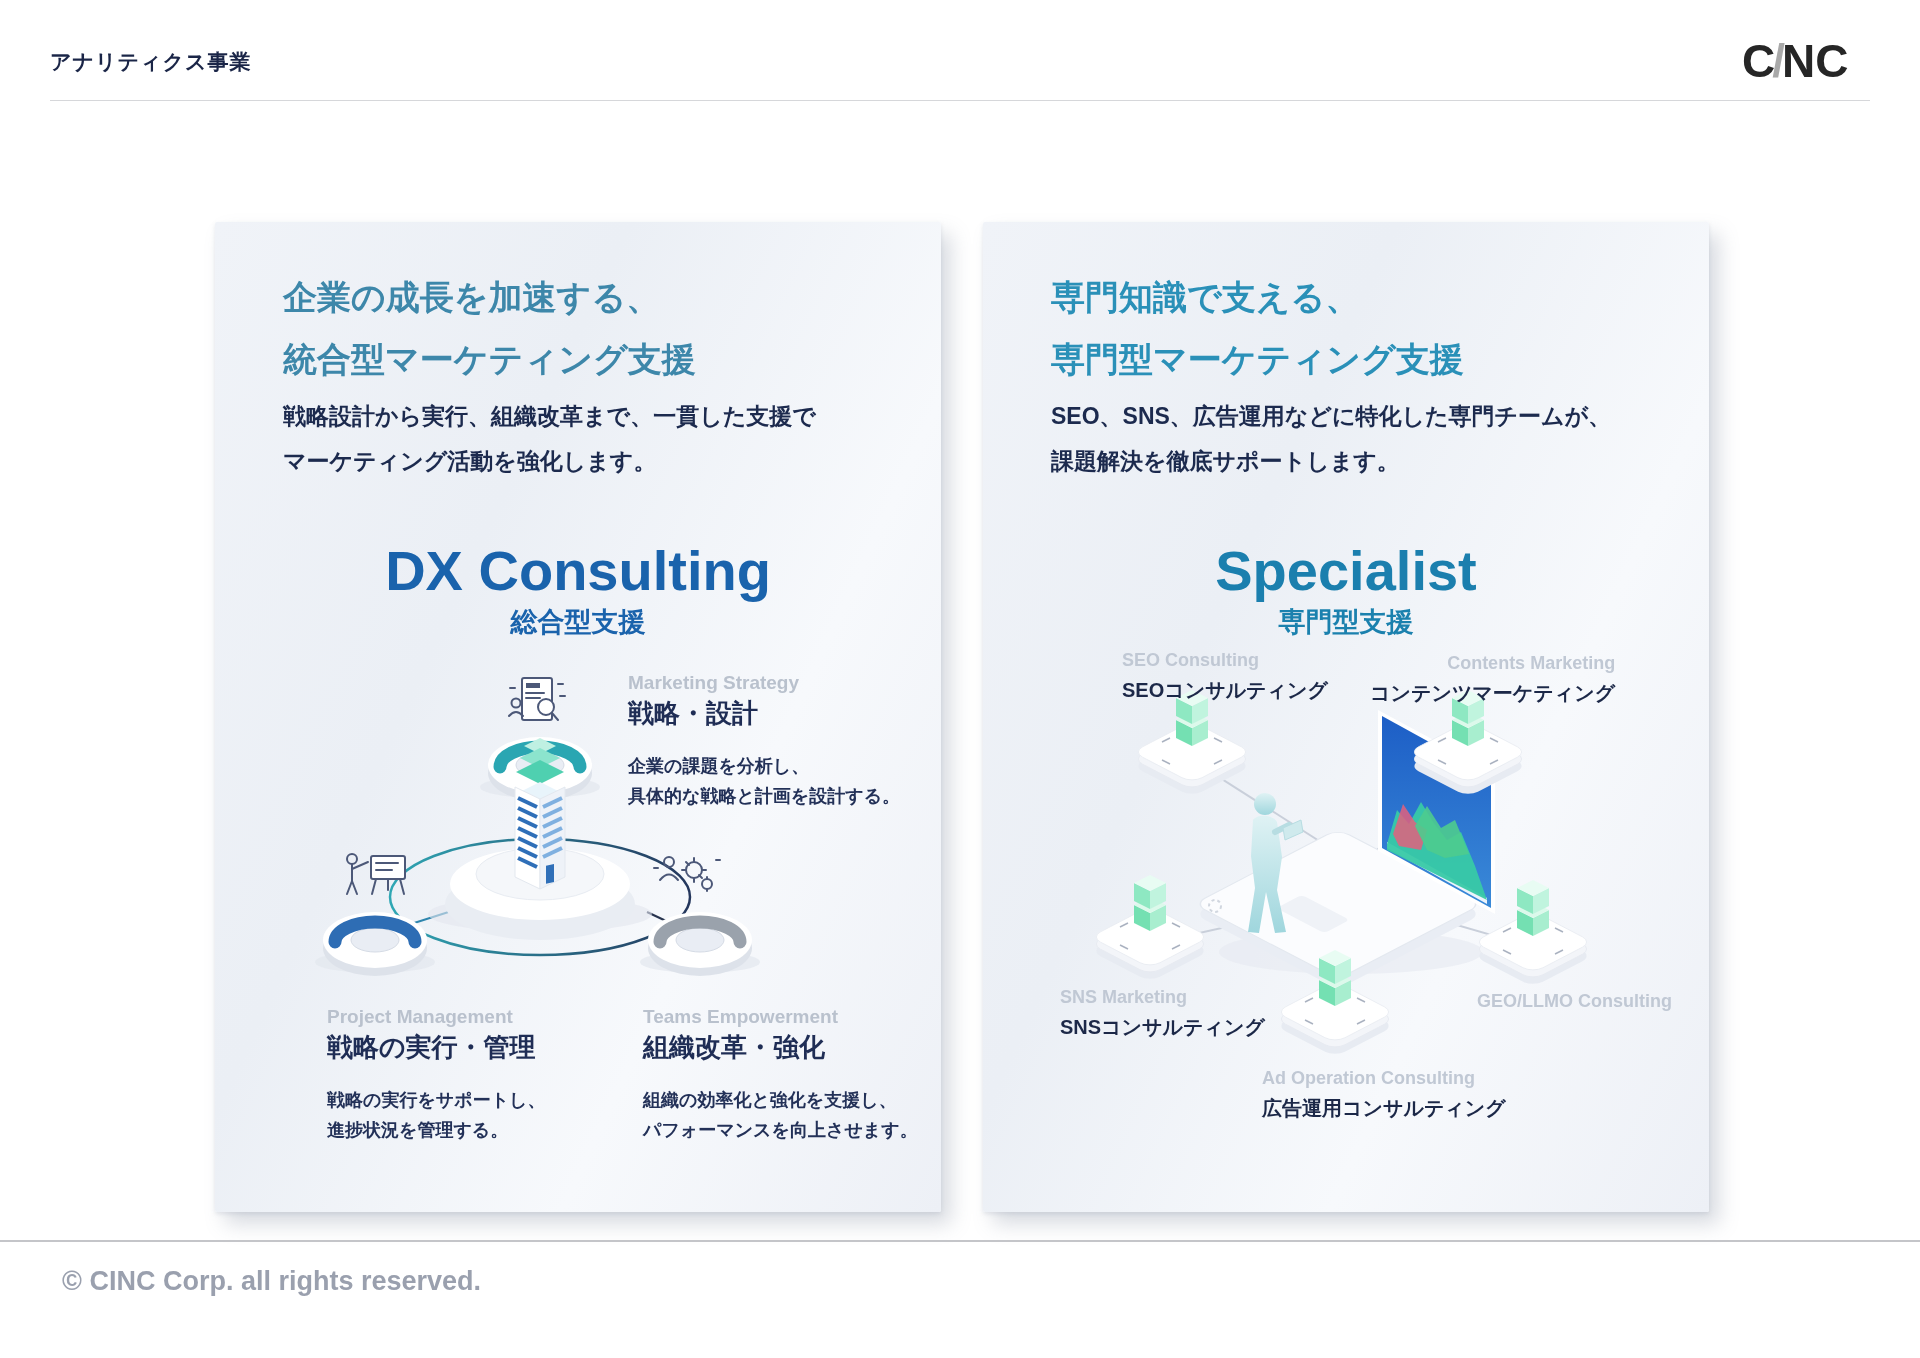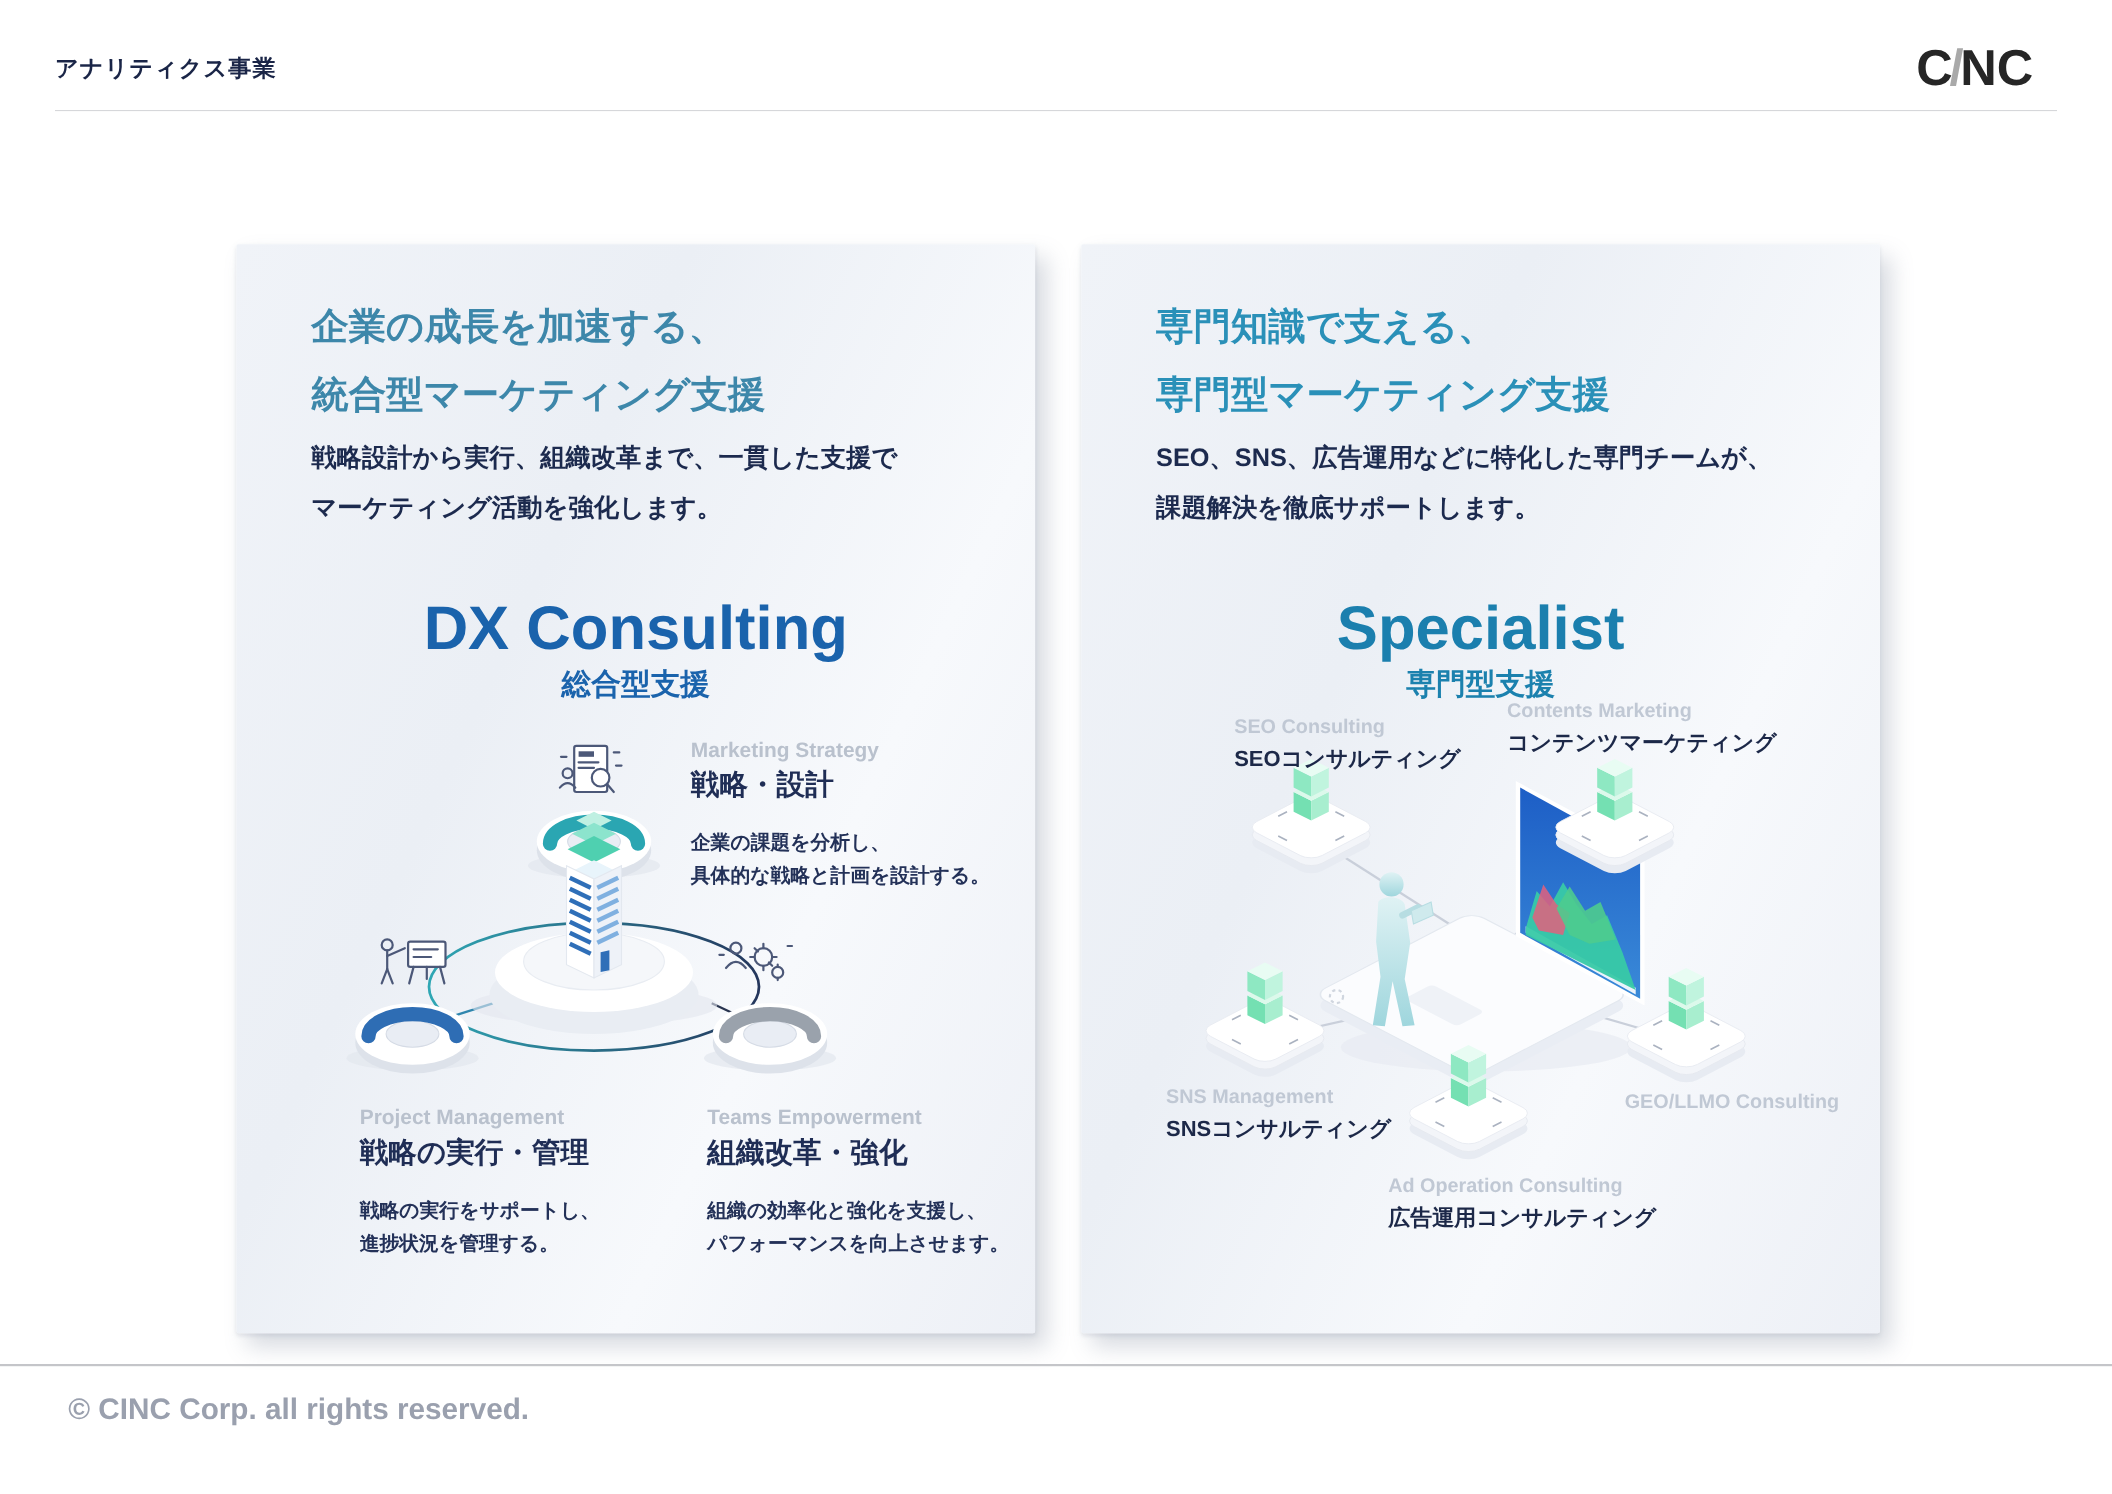--- a/index.html
+++ b/index.html
@@ -43,21 +43,21 @@
   .dx-item .item-desc{font-size:18px;color:#233158;font-weight:700;line-height:30px;margin-top:20px;}
   .dx-item-strategy{left:413px;top:450px;}
   .dx-item-project{left:112px;top:784px;}
   .dx-item-teams{left:428px;top:784px;}
 
   
   .sp-label{position:absolute;}
   .sp-label .item-en{font-size:18px;color:#c0c8d4;font-weight:600;}
   .sp-label .item-ja{font-size:20px;color:#1c2848;font-weight:800;margin-top:4px;line-height:30px;}
   .sp-seo{left:139px;top:428px;}
-  .sp-contents{left:387px;top:414px;}
+  .sp-contents{left:387px;top:431px;text-align:right;}
   .sp-sns{left:77px;top:765px;}
   .sp-ad{left:279px;top:846px;}
   .sp-geo{left:494px;top:769px;}
 
   
   .copyright{position:absolute;left:62px;top:1266px;font-size:27px;font-weight:600;color:#9aa0ae;}
 </style>
 </head>
 <body>
 
@@ -306,21 +306,21 @@
 
     <div class="sp-label sp-seo">
       <div class="item-en">SEO Consulting</div>
       <div class="item-ja">SEOコンサルティング</div>
     </div>
     <div class="sp-label sp-contents">
       <div class="item-en">Contents Marketing</div>
       <div class="item-ja">コンテンツマーケティング</div>
     </div>
     <div class="sp-label sp-sns">
-      <div class="item-en">SNS Management</div>
+      <div class="item-en">SNS Marketing</div>
       <div class="item-ja">SNSコンサルティング</div>
     </div>
     <div class="sp-label sp-ad">
       <div class="item-en">Ad Operation Consulting</div>
       <div class="item-ja">広告運用コンサルティング</div>
     </div>
     <div class="sp-label sp-geo">
       <div class="item-en">GEO/LLMO Consulting</div>
     </div>
   </section>

